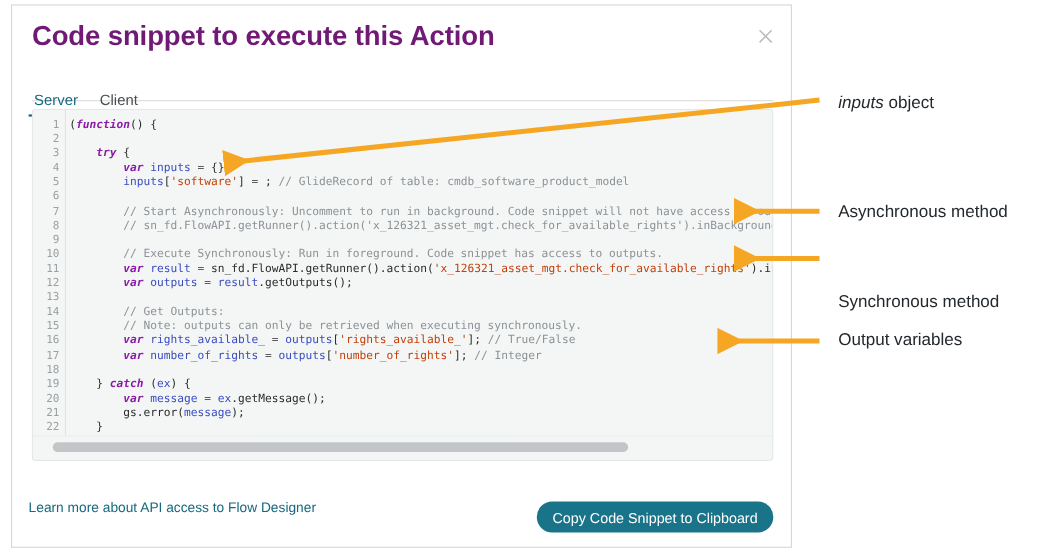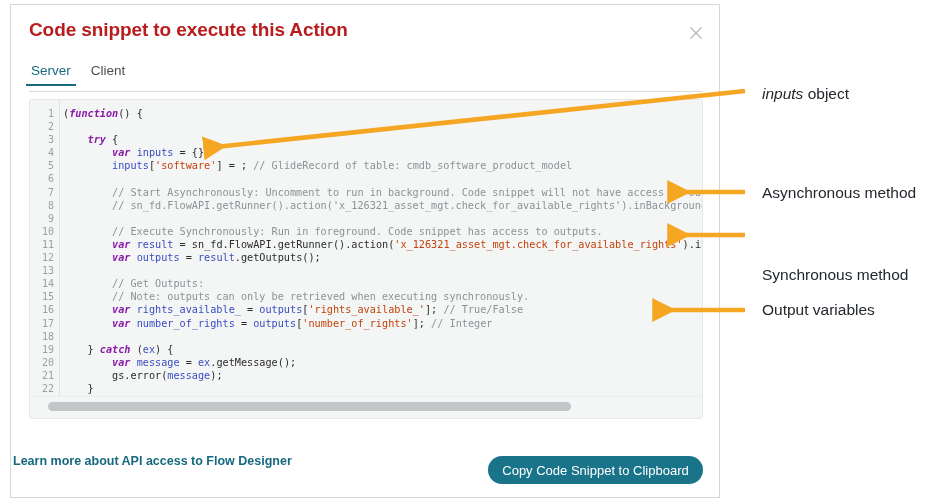--- a/index.html
+++ b/index.html
@@ -33,23 +33,23 @@
   #dialog-header {
     position: absolute;
     left: 0; top: 0;
     width: 100%;
     height: 52px;
   }
   #dialog-title {
     position: absolute;
     left: 18px;
     top: 14px;
-    font-size: 19px;
+    font-size: 25px;
     font-weight: bold;
-    color: #b91c1c;
+    color: #701a75;
     letter-spacing: -0.1px;
     white-space: nowrap;
   }
   #close-button {
     position: absolute;
     right: 12px;
     top: 17px;
     width: 22px;
     height: 22px;
     cursor: pointer;
@@ -67,20 +67,21 @@
   }
   .tab {
     position: relative;
     float: left;
     font-size: 13.5px;
     padding: 0 2px 7px 2px;
     margin-right: 16px;
     cursor: pointer;
     color: #4a4f54;
     white-space: nowrap;
+    margin-top: 20px;
   }
   .tab.active {
     color: #16697f;
   }
   .tab.active::after {
     content: "";
     position: absolute;
     left: -3px;
     right: -3px;
     bottom: -1px;
@@ -167,24 +168,24 @@
     width: 523px;
     height: 9px;
     background: #c3c6c8;
     border-radius: 5px;
     cursor: pointer;
   }
 
   
   #footer-link {
     position: absolute;
-    left: 2px;
+    left: 15px;
     top: 449px;
     font-size: 12.5px;
-    font-weight: bold;
+    font-weight: normal;
     color: #16697f;
     text-decoration: none;
     cursor: pointer;
     white-space: nowrap;
   }
   #copy-button {
     position: absolute;
     left: 477px;
     top: 451px;
     width: 215px;

